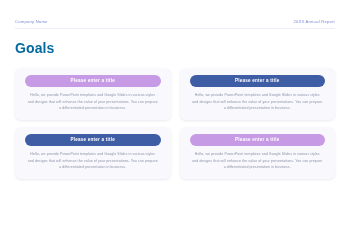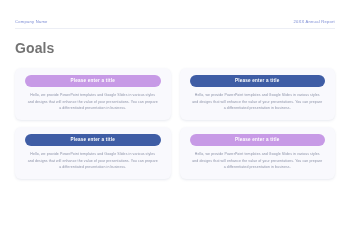--- a/index.html
+++ b/index.html
@@ -53,21 +53,21 @@
     background: #eceef5;
   }
 
   
   .slide-title {
     position: absolute;
     top: 41px;
     left: 15px;
     font-size: 14px;
     font-weight: bold;
-    color: #737373;
+    color: #0369a1;
     letter-spacing: 0.1px;
     line-height: 1;
   }
 
   
   .card-grid {
     position: absolute;
     top: 68px;
     left: 15px;
     width: 320px;

